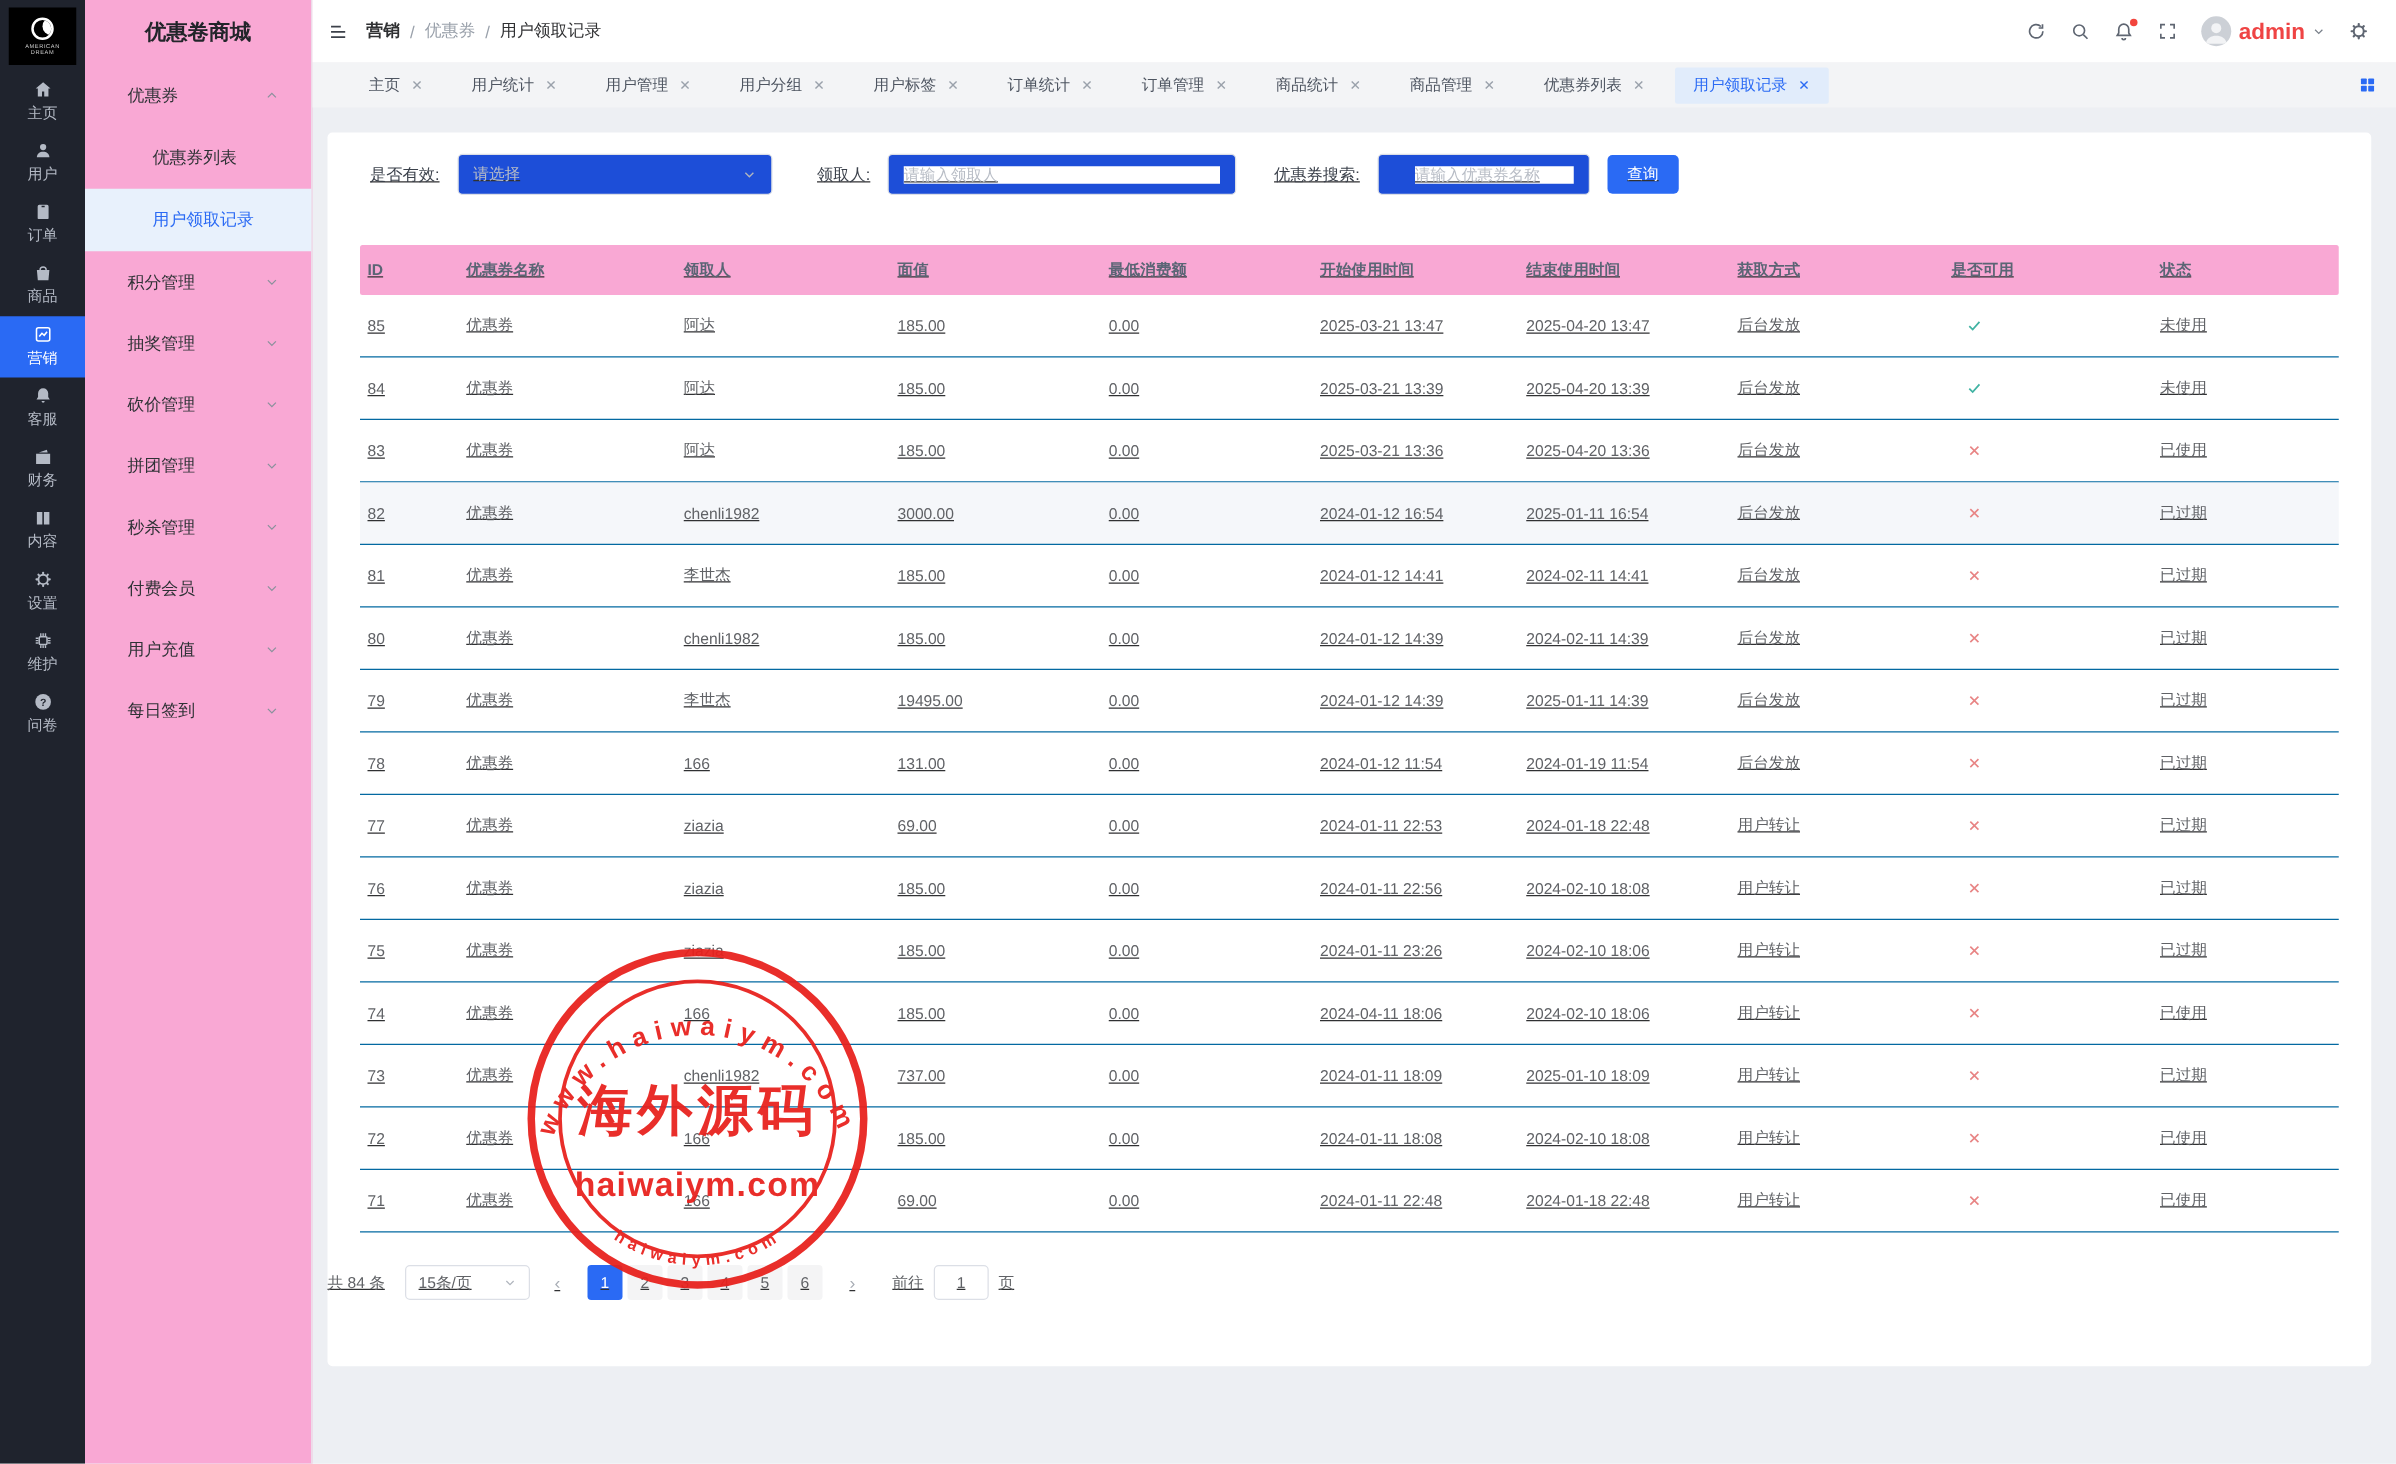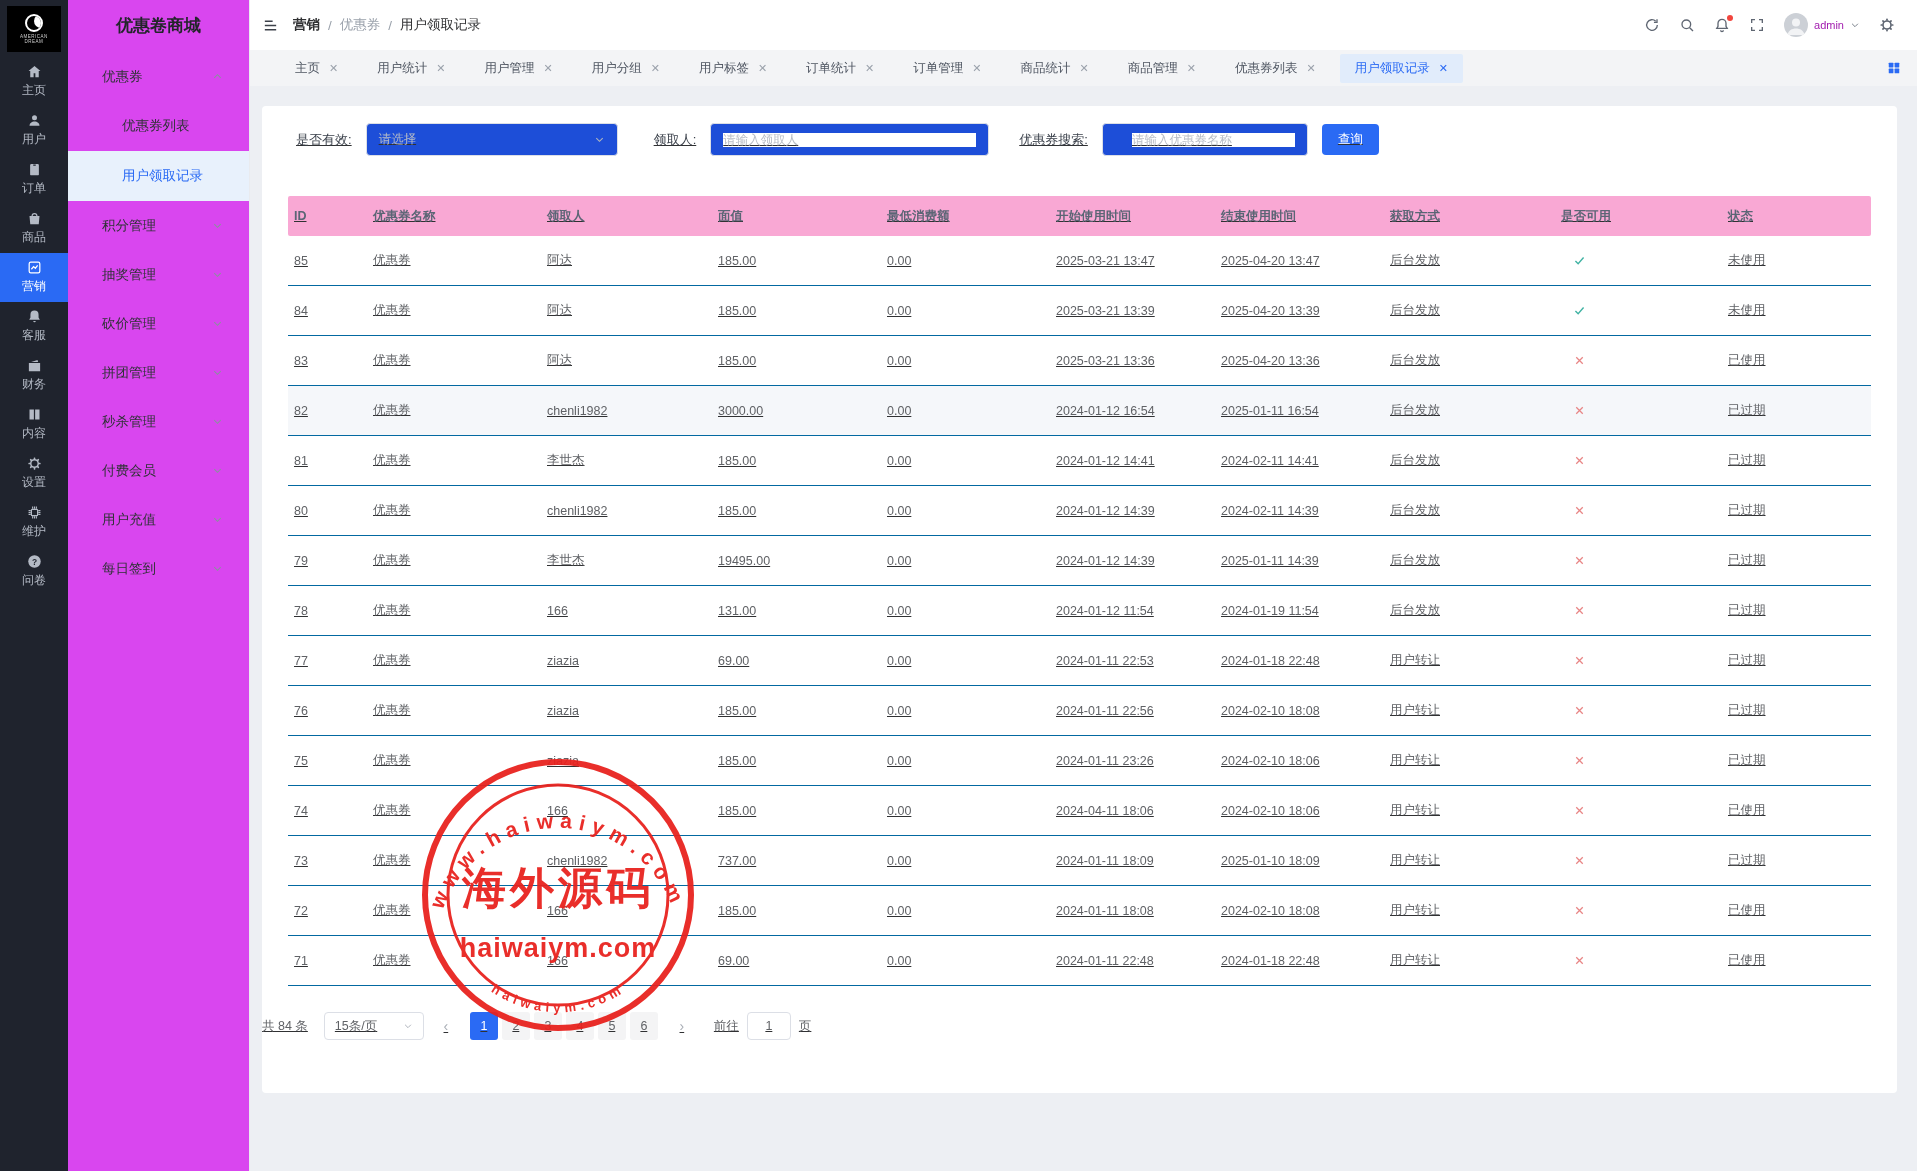--- a/index.html
+++ b/index.html
@@ -12,21 +12,21 @@
   .logo { width:54px; height:46px; background:#000; margin-top:6px; display:flex; flex-direction:column; align-items:center; justify-content:center; gap:2px; }
   .logo-circle { width:18px; height:18px; border-radius:50%; border:2px solid #fff; position:relative; overflow:hidden; }
   .logo-circle::after { content:""; position:absolute; left:7px; top:-2px; width:14px; height:14px; border-radius:50%; background:#fff; }
   .logo-text { font-size:4.5px; color:#cfcfcf; letter-spacing:.5px; text-align:center; line-height:1.2; white-space:pre-line; }
   .rail-items { margin-top:5px; width:68px; }
   .rail-item { width:68px; height:49px; display:flex; flex-direction:column; align-items:center; justify-content:center; gap:3px; color:#b4bac5; font-size:12px; cursor:pointer; }
   .rail-item .rail-ic svg { width:15px; height:15px; }
   .rail-item.active { background:#2a6af4; color:#fff; }
 
   
-  .sidebar { width:182px; flex:none; background:#d946ef; border-right:1px solid #e9ebef; }
+  .sidebar { width:182px; flex:none; background:#f9a8d4; border-right:1px solid #e9ebef; }
   .sb-title { height:52px; line-height:52px; text-align:center; font-size:17px; font-weight:bold; color:#22252a; }
   .sb-row { height:49px; display:flex; align-items:center; justify-content:space-between; padding:0 26px 0 34px; font-size:13.5px; color:#2f3236; cursor:pointer; }
   .sb-caret svg { width:11px; height:11px; stroke:#8a919c; }
   .sb-sub { height:50px; display:flex; align-items:center; padding-left:54px; font-size:13.5px; color:#2f3236; cursor:pointer; }
   .sb-sub.active { background:#e8f1fc; color:#2a6af4; }
 
   
   .main { flex:1; min-width:0; display:flex; flex-direction:column; }
   .topbar { height:50px; background:#fff; display:flex; align-items:center; padding:0 22px 0 12px; }
   .hamburger { color:#3c414a; cursor:pointer; margin-right:14px; }
@@ -34,21 +34,21 @@
   .crumbs { display:flex; align-items:center; gap:8px; font-size:13.5px; }
   .crumb-main { font-weight:bold; color:#303133; }
   .crumb-sep, .crumb-mid { color:#9aa1ab; }
   .crumb-cur { color:#303133; }
   .topbar-right { margin-left:auto; display:flex; align-items:center; gap:19px; color:#5f6672; }
   .tb-ic { cursor:pointer; position:relative; }
   .tb-ic svg { width:16px; height:16px; }
   .bell-dot { position:absolute; top:-2px; right:-3px; width:6px; height:6px; border-radius:50%; background:#f2453d; }
   .userbox { display:flex; align-items:center; gap:6px; cursor:pointer; }
   .avatar { width:24px; height:24px; border-radius:50%; background:#ccd0d6; overflow:hidden; }
-  .uname { font-size:11px; color:#a21caf; }
+  .uname { font-size:18px; color:#ef4444;font-weight:bold; }
 
   
   .tabbar { height:36px; background:#f3f4f6; display:flex; align-items:center; padding:0 16px 0 30px; gap:9px; }
   .tab { display:flex; align-items:center; gap:9px; height:29px; padding:0 15px; font-size:12.5px; color:#4e5561; cursor:pointer; border-radius:2px; white-space:nowrap; }
   .tab .x { color:#9aa1ab; font-size:11px; }
   .tab.active { background:#e1ecfb; color:#2a6af4; }
   .tab.active .x { color:#2a6af4; }
   .tab-grid { margin-left:auto; color:#2a6af4; cursor:pointer; }
   .tab-grid svg { width:14px; height:14px; }
 
@@ -57,21 +57,21 @@
   .card { background:#fff; border-radius:4px; height:987px; position:relative;text-decoration:underline; }
 
   .filters { display:flex; align-items:center; padding:17px 0 0 34px; font-size:13px; color:#3b414b; }
   .f-label { margin-right:14px; white-space:nowrap; }
   .f-select, .f-input { height:33px; border:1px solid #dcdfe6; border-radius:4px; background:#1d4ed8; display:flex; align-items:center; padding:0 12px; color:#b8bdc6; font-size:12.5px; }
   .f-select { width:252px; justify-content:space-between; cursor:pointer; }
   .f-select svg { width:11px; height:11px; stroke:#b0b5bd; }
   .f-input input { border:none; outline:none; width:100%; font-size:12.5px; color:#333; font-family:inherit; }
   .f-input input::placeholder { color:#b8bdc6; }
   .w-receiver { width:279px; }
-  .w-coupon { width:206px;padding-left:29px; }
+  .w-coupon { width:170px;padding-left:29px; }
   .gap36 { width:36px; } .gap30 { width:30px; }
   .btn-primary { margin-left:14px; height:31px; padding:0 16px; background:#2a6af4; color:#fff; border:none; border-radius:4px; font-size:12.5px; cursor:pointer; font-family:inherit; }
 
   
   .table { margin:40px 26px 0 26px; font-size:12.5px; }
   .thead, .tr { display:grid; grid-template-columns:79px 174px 171px 169px 169px 165px 169px 171px 167px 1fr; align-items:center; }
   .thead { height:40px; background:#f9a8d4; color:#5b6575; font-weight:bold; border-radius:2px; }
   .thead > div { padding-left:6px; }
   .tr { height:50px; border-bottom:1px solid #0369a1; color:#606266; cursor:default; }
   .tr > div { padding-left:6px; overflow:hidden; white-space:nowrap; }

